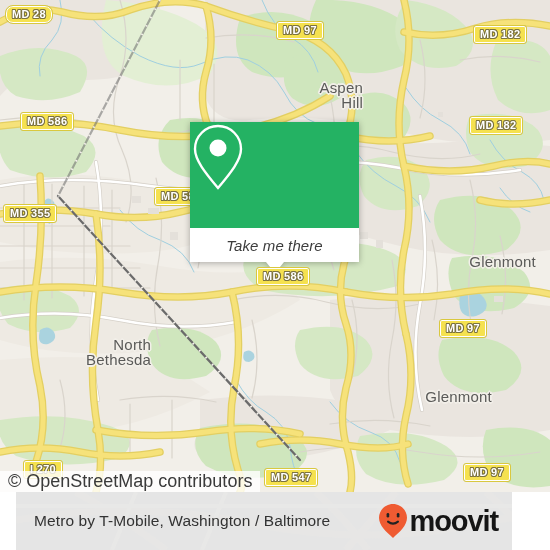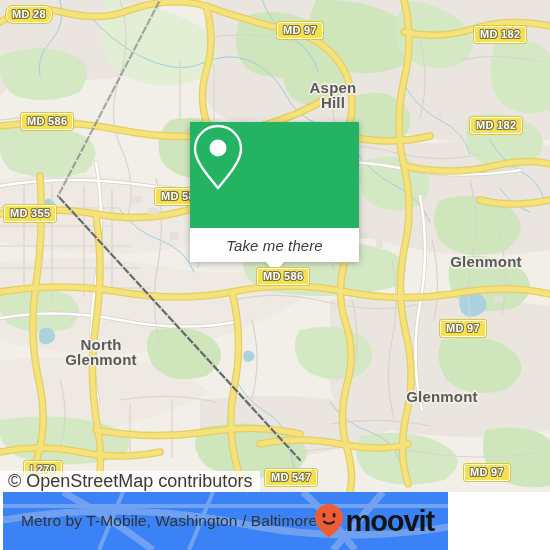--- a/index.html
+++ b/index.html
@@ -12,23 +12,23 @@
 
   
   .map{position:absolute;left:0;top:0;width:550px;height:492px;overflow:hidden;background:#f2efe9;}
   .map svg{position:absolute;left:0;top:0;}
 
   
   .place{
     position:absolute;
     color:#5a5a58;
     font-size:15px;
-    font-weight:700;
+    font-weight:400;
     letter-spacing:.2px;
-    text-align:center;
+    text-align:right;
     line-height:15px;
     white-space:pre;
     text-shadow:
       1.6px 0 #f2efe9, -1.6px 0 #f2efe9, 0 1.6px #f2efe9, 0 -1.6px #f2efe9,
       1.1px 1.1px #f2efe9, -1.1px 1.1px #f2efe9, 1.1px -1.1px #f2efe9, -1.1px -1.1px #f2efe9;
     pointer-events:none;
   }
 
   
   .shield{
@@ -78,22 +78,22 @@
   .attrib{
     position:absolute;left:0;bottom:0;
     background:rgba(255,255,255,.80);
     color:#3a3a3a;font-size:18px;
     padding:3px 8px 3px 8px;
     line-height:15px;white-space:nowrap;
   }
 
   
   .footer{
-    position:absolute;left:3px;top:492px;width:445px;height:58px;
-    background:#3b82f6;overflow:hidden;
+    position:absolute;left:16px;top:492px;width:496px;height:58px;
+    background:#e5e5e5;overflow:hidden;
   }
   .footer-wm{position:absolute;left:0;top:-492px;opacity:.30;}
   .footer-title{
     position:absolute;left:18px;top:50%;transform:translateY(-50%);
     color:#333333;font-size:15.5px;letter-spacing:.1px;white-space:nowrap;
   }
   .brand{
     position:absolute;right:14px;top:50%;transform:translateY(-50%);
     display:flex;align-items:center;gap:2px;
   }
@@ -284,21 +284,21 @@
         <rect x="376" y="240" width="7" height="8"></rect>
         <rect x="494" y="296" width="9" height="6"></rect>
         <rect x="438" y="112" width="5" height="5"></rect>
       </g>
     </svg>
 
     <div class="place" style="left:303px;top:80px;width:60px;">Aspen
 Hill</div>
     <div class="place" style="left:436px;top:254px;width:100px;">Glenmont</div>
     <div class="place" style="left:51px;top:337px;width:100px;">North
-Glenmont</div>
+Bethesda</div>
     <div class="place" style="left:392px;top:389px;width:100px;">Glenmont</div>
 
     <div class="shield" style="left:6px;top:6px;border-radius:7px;">MD 28</div>
     <div class="shield" style="left:277px;top:22px;">MD 97</div>
     <div class="shield" style="left:474px;top:26px;">MD 182</div>
     <div class="shield" style="left:21px;top:113px;">MD 586</div>
     <div class="shield" style="left:470px;top:117px;">MD 182</div>
     <div class="shield" style="left:155px;top:188px;">MD 586</div>
     <div class="shield" style="left:4px;top:205px;">MD 355</div>
     <div class="shield" style="left:257px;top:268px;z-index:1;">MD 586</div>

